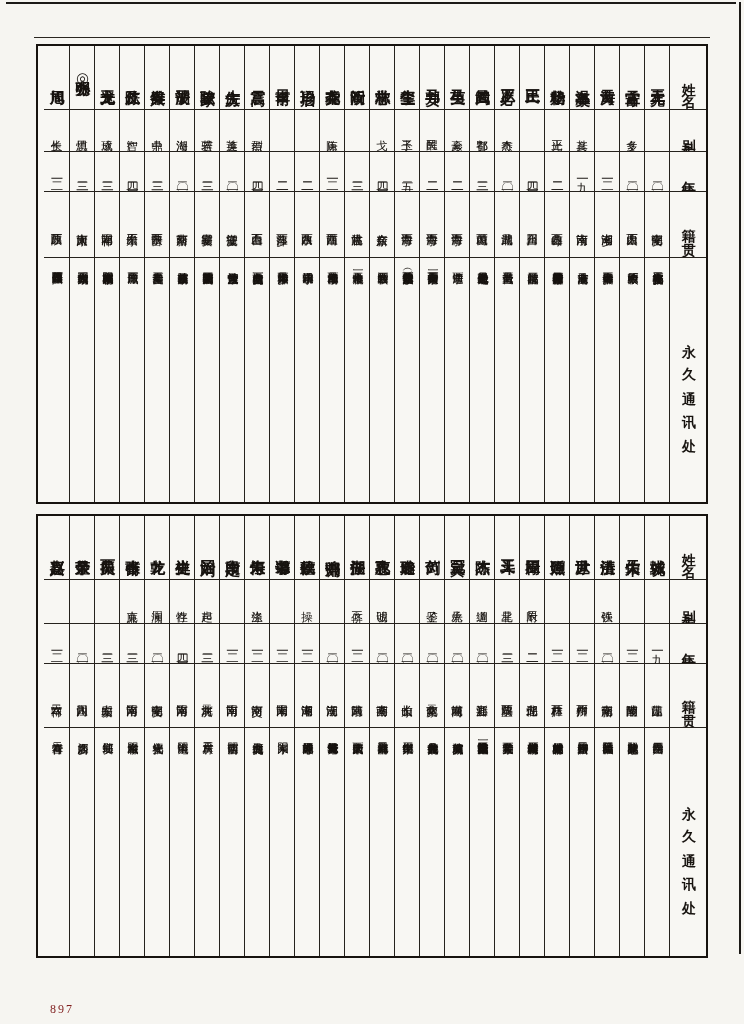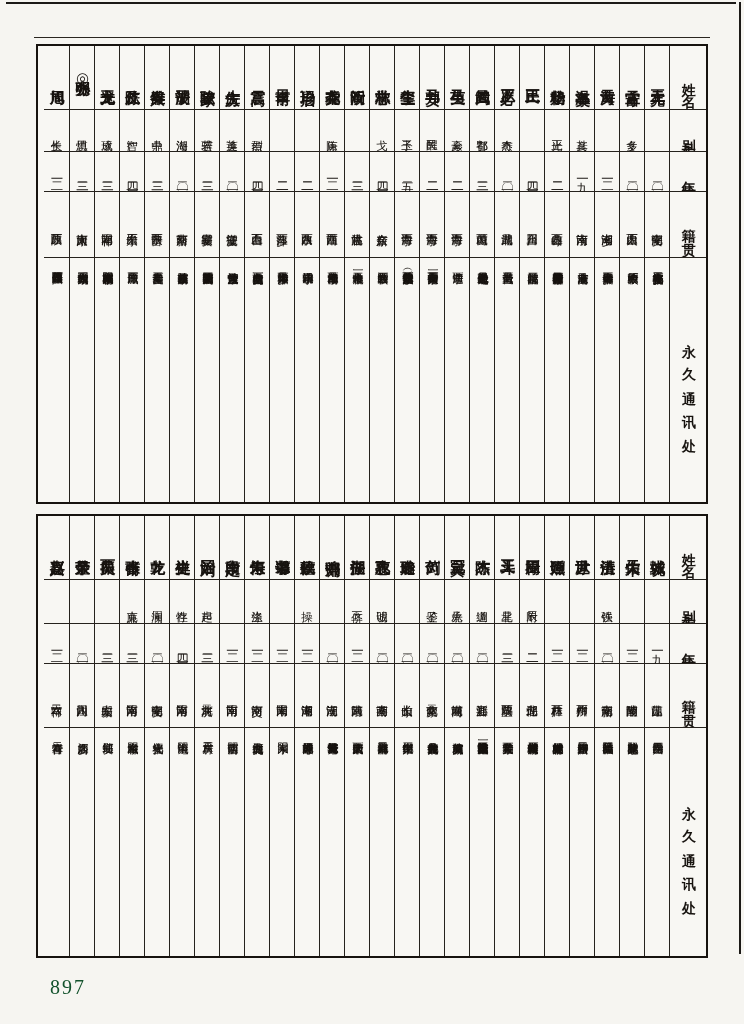--- a/index.html
+++ b/index.html
@@ -49,22 +49,22 @@
 
   .head .cell { font-size:14px; }
   .head .name  .vt { letter-spacing:0.85em; padding-top:0.85em; }
   .head .alias .vt { letter-spacing:0.30em; padding-top:0.30em; }
   .head .age   .vt { letter-spacing:0.25em; padding-top:0.25em; }
   .head .origin.cell .vt { letter-spacing:1.0em; padding-top:1.0em; }
   .head .addr { align-items:center; padding:0; }
   .head .addr .vt { height:auto; letter-spacing:1.7em; padding-top:1.7em; }
 
   .page-number {
-    position:absolute; left:50px; top:976px; font-size:20px;
-    letter-spacing:2px; color:#14532d;
+    position:absolute; left:50px; top:1002px; font-size:12px;
+    letter-spacing:2px; color:#7f1d1d;
   }
 </style>
 </head>
 <body>
 
 <div class="page">
   <div class="scan-top"></div>
   <div class="scan-right"></div>
   <div class="rule"></div>
 

